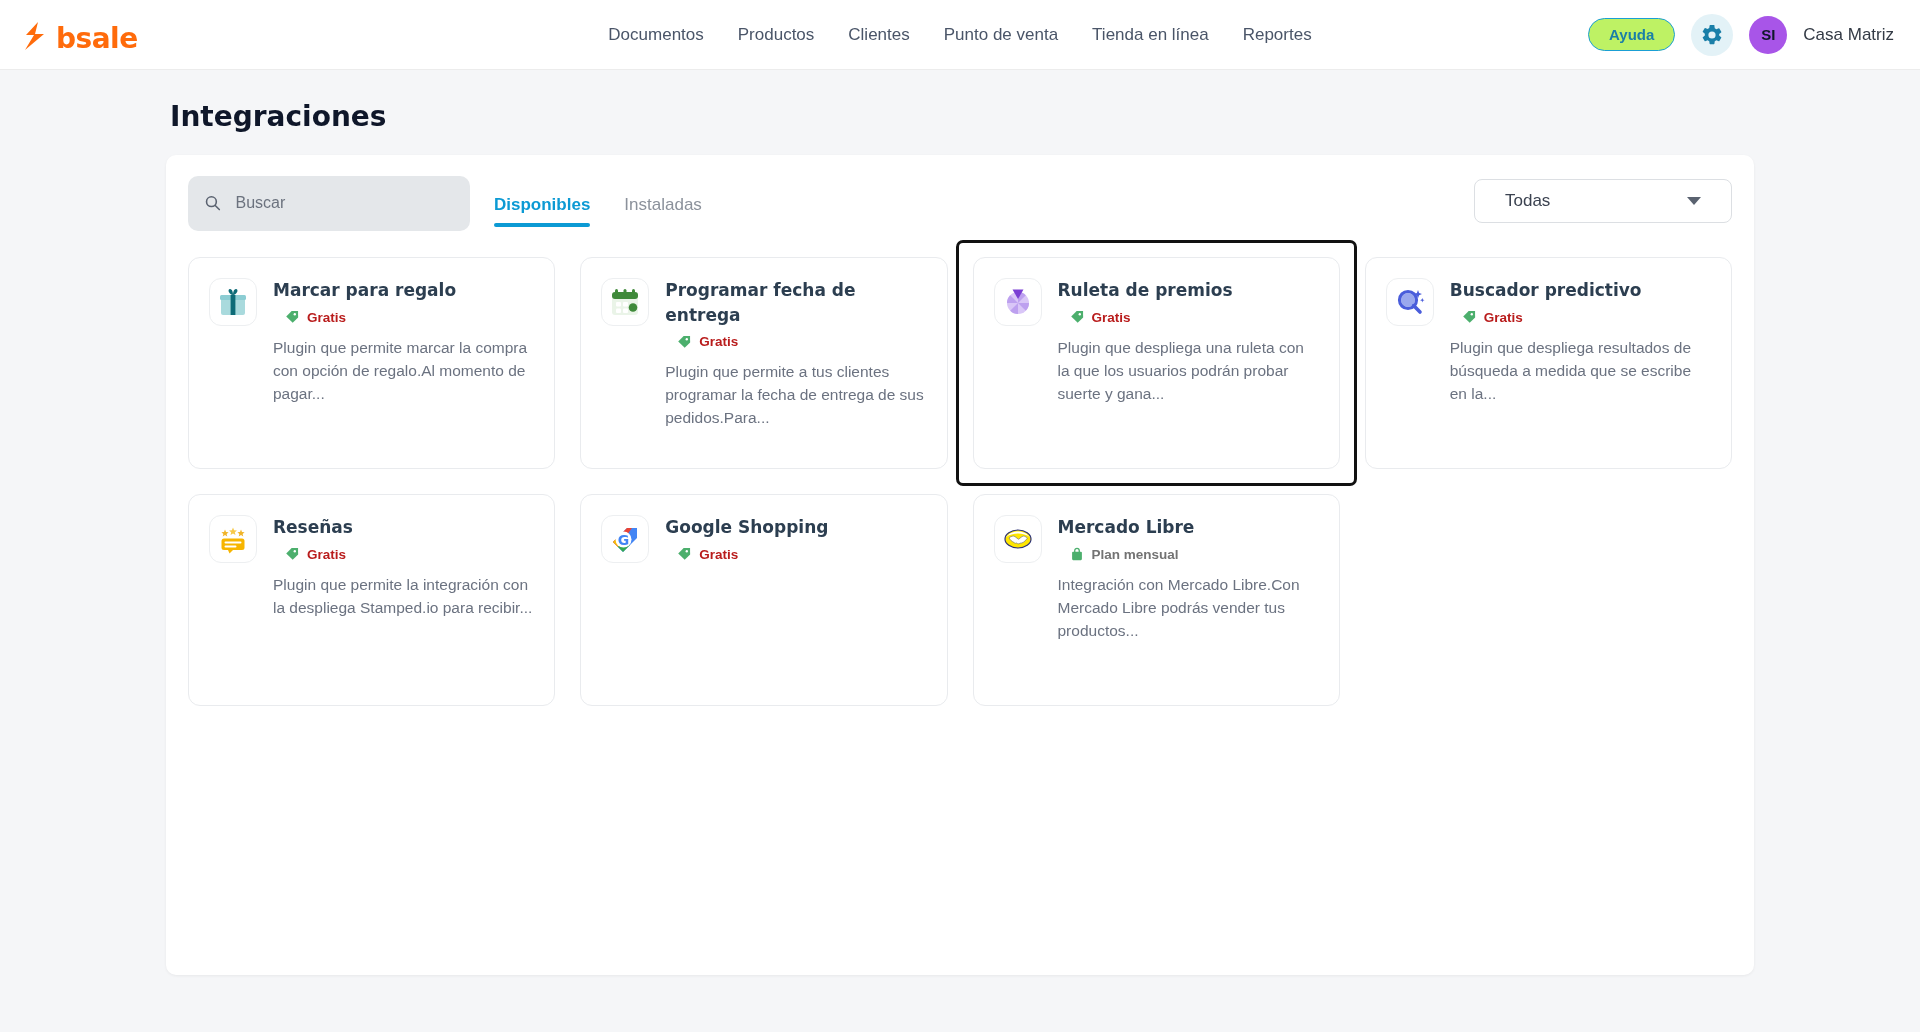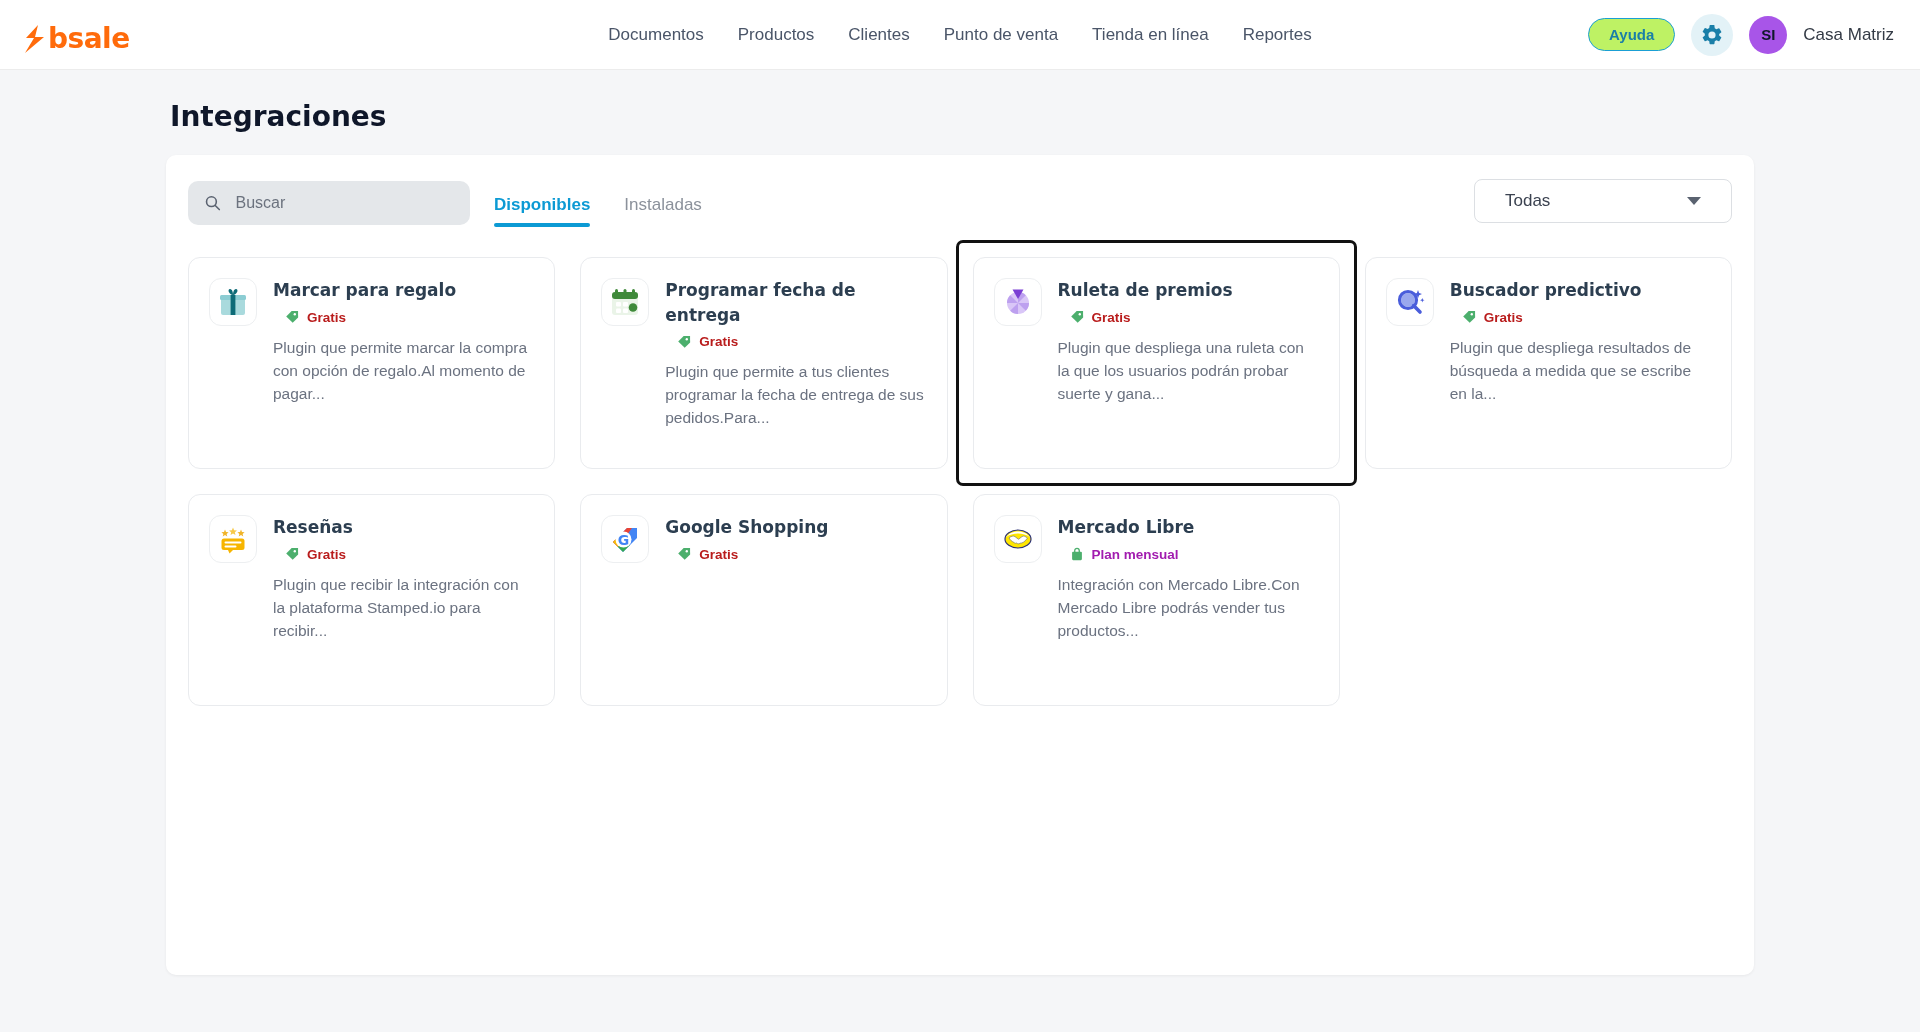--- a/index.html
+++ b/index.html
@@ -13,21 +13,21 @@
   
   .topbar {
     height: 70px;
     background: #ffffff;
     display: flex;
     align-items: center;
     position: relative;
     border-bottom: 1px solid #ececec;
   }
   .brand {
-    display: flex; align-items: center; gap: 0;
+    display: flex; gap: 8px;
     margin-left: 22px;
     margin-top: 8px;
   }
   .brand-mark { width: 26px; height: 28px; display: block; }
   .brand-word {
     font-size: 28px; font-weight: 700; color: #FF6B0B;
     letter-spacing: -0.5px; font-family: "DejaVu Sans", sans-serif;
   }
   .mainnav {
     position: absolute; left: 50%; transform: translateX(-50%);
@@ -67,21 +67,21 @@
   }
   .panel {
     background: #ffffff; border-radius: 10px;
     box-shadow: 0 1px 3px rgba(0,0,0,.06);
     padding: 24px 22px 30px 22px; height: 820px;
   }
 
   
   .toolbar { display: flex; align-items: center; height: 48px; position: relative; }
   .search-wrap {
-    width: 282px; height: 44px; background: #e4e7ea; border-radius: 10px;
+    width: 282px; height: 55px; background: #e4e7ea; border-radius: 10px;
     display: flex; align-items: center; padding: 0 16px; gap: 14px;
   }
   .search-wrap input {
     border: none; background: transparent; outline: none;
     font-size: 16px; color: #5a6270; width: 100%;
     font-family: "Liberation Sans", sans-serif;
   }
   .search-wrap input::placeholder { color: #6b727e; }
   .tabs { display: flex; align-items: flex-end; gap: 34px; margin-left: 24px; height: 48px; }
   .tab {
@@ -128,21 +128,21 @@
   .card-body { flex: 1; min-width: 0; }
   .card-title {
     font-size: 17px; font-weight: 700; color: #2c3e50; line-height: 1.45;
     font-family: "DejaVu Sans", sans-serif;
   }
   .badge {
     display: flex; align-items: center; gap: 8px;
     margin: 7px 0 0 12px; font-size: 13.5px; font-weight: 700;
   }
   .badge.free { color: #b91c1c; text-align: center; }
-  .badge.paid { color: #a21caf; }
+  .badge.paid { color: #737373; }
   .card-desc {
     margin-top: 12px; font-size: 15.5px; color: #6b7280; line-height: 1.48;
     display: -webkit-box; -webkit-line-clamp: 3; -webkit-box-orient: vertical; overflow: hidden;
   }
 </style>
 </head>
 <body>
 
 <div class="topbar">
   <div class="brand">
@@ -322,21 +322,21 @@
           </div>
           <div class="card-body">
             <div class="card-title">Reseñas</div>
             <div class="badge free">
               <svg width="14" height="14" viewBox="0 0 16 16">
                 <path d="M1.4 7.3 7.6 1.1l7.3.1.1 7.3-6.2 6.2z" fill="#4caf6d"></path>
                 <circle cx="11.2" cy="4.8" r="1.35" fill="#ffffff"></circle>
               </svg>
               <span>Gratis</span>
             </div>
-            <div class="card-desc">Plugin que recibir la integración con la plataforma Stamped.io para recibir...</div>
+            <div class="card-desc">Plugin que permite la integración con la despliega Stamped.io para recibir...</div>
           </div>
         </div>
       </div>
 
       <div class="card-slot">
         <div class="card">
           <div class="icon-tile">
             <svg width="34" height="34" viewBox="0 0 34 34">
               <path d="M5 20 L19 6 L29 6 L29 16 L15 30 Z" fill="#4285f4"></path>
               <path d="M5 20 L19 6 L24 6 L10 25 Z" fill="#ea4335"></path>

